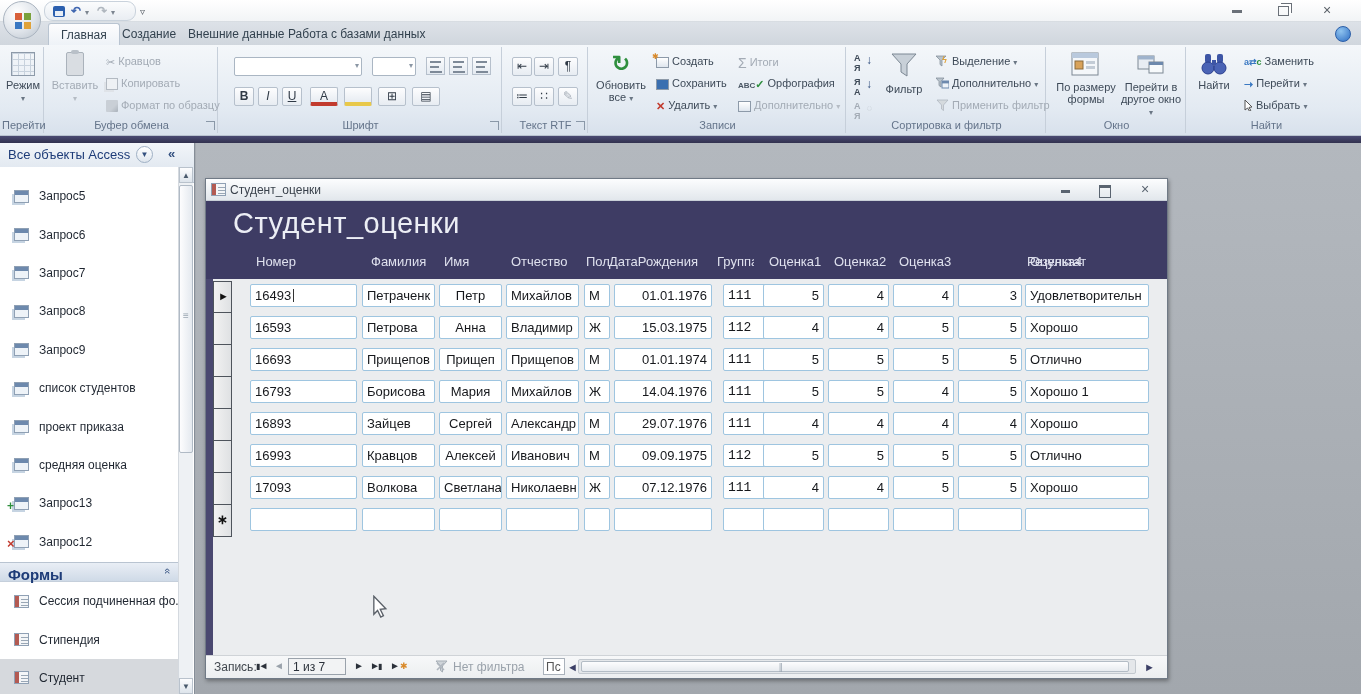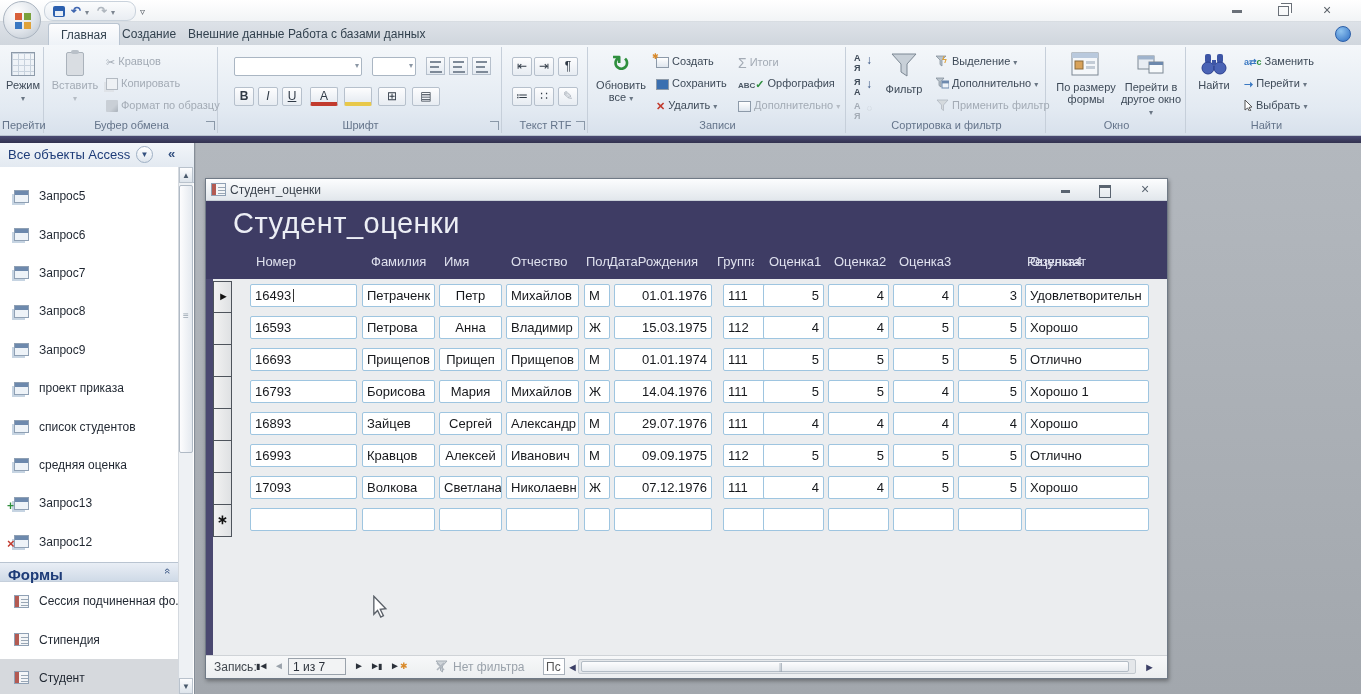--- a/index.html
+++ b/index.html
@@ -130,21 +130,21 @@
   .selcell { width:19px; height:32px; background:linear-gradient(90deg,#f2f2f2,#dfe1e3); border:1px solid #4e545c; border-top:none; position:relative; }
   .selcell:first-child { border-top:1px solid #4e545c; }
   .selcell .mark { position:absolute; left:4px; top:8px; font-size:11px; color:#111; }
   .selcell .star { left:3px; top:7px; font-weight:bold; font-size:13px; }
 
   #rows { position:absolute; left:0; top:2px; right:0; }
   .row { position:relative; height:32px; }
   .field { position:absolute; top:3px; height:23px; background:#fff; border:1px solid #9ec5e0; border-radius:2px;
     font-size:13px; color:#16181c; line-height:21px; padding:0 4px; white-space:nowrap; overflow:hidden; }
   .f0{left:44px;width:107px;} .f1{left:156px;width:73px;} .f2{left:233px;width:63px;text-align:center;} .f3{left:300px;width:73px;}
-  .f4{left:378px;width:26px;} .f5{left:408px;width:98px;text-align:right;} .f6{left:517px;width:48px;}
+  .f4{left:378px;width:26px;} .f5{left:408px;width:98px;text-align:right;} .f6{left:517px;width:48px;font-family:Liberation Mono, monospace;}
   .f7{left:557px;width:61px;text-align:right;} .f8{left:622px;width:61px;text-align:right;}
   .f9{left:687px;width:61px;text-align:right;} .f10{left:752px;width:64px;text-align:right;} .f11{left:819px;width:124px;}
   #rows .row:first-of-type .f0::after { content:""; display:inline-block; width:1px; height:13px; background:#333; margin-left:2px; vertical-align:-2px; }
 
   #navbar { position:absolute; left:0; right:0; bottom:0; height:23px; background:linear-gradient(#f7f8f9,#eceef0); border-top:1px solid #cfd3d7; font-size:12px; color:#41474e;margin-top:47px; }
   .nv { position:absolute; top:4px; }
   .nbtn { font-size:10px; color:#2b313a; }
   .nbtn.bar::after { content:"▮"; font-size:8px; margin-left:-2px; }
   .nbtn.bar2::before { content:"▮"; font-size:8px; margin-right:-2px; }
   #rec-box { position:absolute; left:82px; top:2px; width:58px; height:17px; background:#f2f3f4; border:1px solid #9aa2ab; font-size:12px; padding:1px 4px; color:#2b313a; }
@@ -370,26 +370,26 @@
           <span class="lbl">Запрос8</span>
         </div>
 
         <div class="nav-item">
           <span class="icq"></span>
           <span class="lbl">Запрос9</span>
         </div>
 
         <div class="nav-item">
           <span class="icq"></span>
+          <span class="lbl">список студентов</span>
+        </div>
+
+        <div class="nav-item">
+          <span class="icq"></span>
           <span class="lbl">проект приказа</span>
-        </div>
-
-        <div class="nav-item">
-          <span class="icq"></span>
-          <span class="lbl">список студентов</span>
         </div>
 
         <div class="nav-item">
           <span class="icq"></span>
           <span class="lbl">средняя оценка</span>
         </div>
 
       <div class="nav-item">
         <span class="icq plus"></span>
         <span class="lbl">Запрос13</span>

